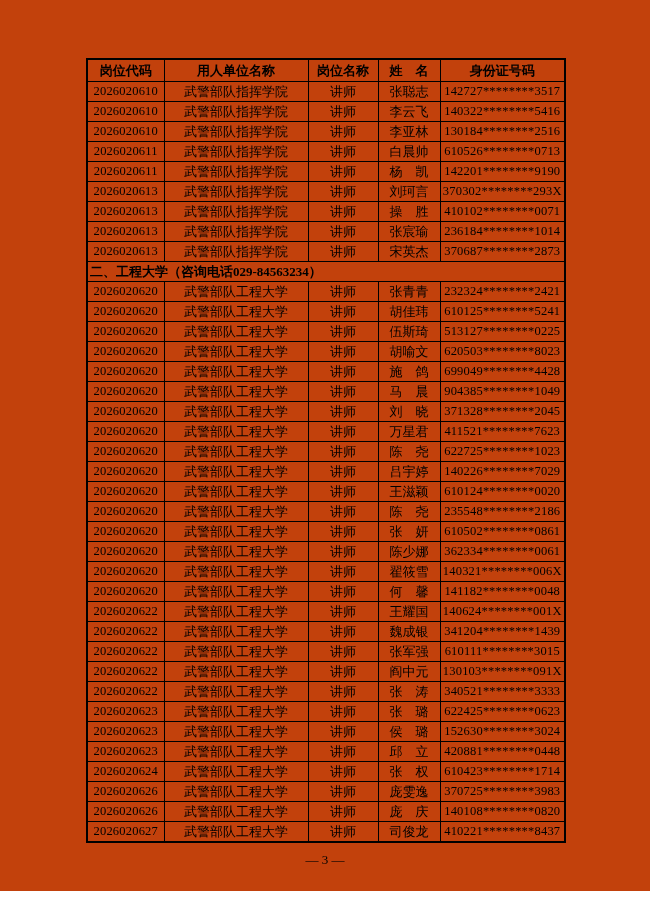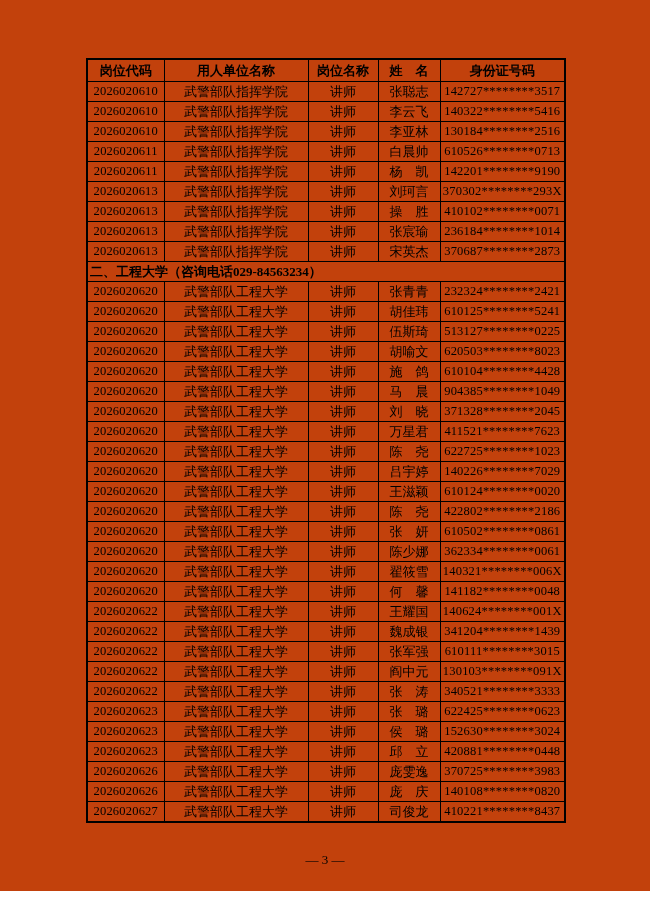--- a/index.html
+++ b/index.html
@@ -169,21 +169,21 @@
           <td class="c-unit">武警部队工程大学</td>
           <td class="c-position">讲师</td>
           <td class="c-name">胡喻文</td>
           <td class="c-id">620503********8023</td>
         </tr>
         <tr>
           <td class="c-code">2026020620</td>
           <td class="c-unit">武警部队工程大学</td>
           <td class="c-position">讲师</td>
           <td class="c-name">施　鸽</td>
-          <td class="c-id">610104********4428</td>
+          <td class="c-id">699049********4428</td>
         </tr>
         <tr>
           <td class="c-code">2026020620</td>
           <td class="c-unit">武警部队工程大学</td>
           <td class="c-position">讲师</td>
           <td class="c-name">马　晨</td>
           <td class="c-id">904385********1049</td>
         </tr>
         <tr>
           <td class="c-code">2026020620</td>
@@ -218,21 +218,21 @@
           <td class="c-unit">武警部队工程大学</td>
           <td class="c-position">讲师</td>
           <td class="c-name">王滋颖</td>
           <td class="c-id">610124********0020</td>
         </tr>
         <tr>
           <td class="c-code">2026020620</td>
           <td class="c-unit">武警部队工程大学</td>
           <td class="c-position">讲师</td>
           <td class="c-name">陈　尧</td>
-          <td class="c-id">422802********2186</td>
+          <td class="c-id">235548********2186</td>
         </tr>
         <tr>
           <td class="c-code">2026020620</td>
           <td class="c-unit">武警部队工程大学</td>
           <td class="c-position">讲师</td>
           <td class="c-name">张　妍</td>
           <td class="c-id">610502********0861</td>
         </tr>
         <tr>
           <td class="c-code">2026020620</td>
@@ -305,20 +305,27 @@
           <td class="c-id">152630********3024</td>
         </tr>
         <tr>
           <td class="c-code">2026020623</td>
           <td class="c-unit">武警部队工程大学</td>
           <td class="c-position">讲师</td>
           <td class="c-name">邱　立</td>
           <td class="c-id">420881********0448</td>
         </tr>
         <tr>
+          <td class="c-code">2026020624</td>
+          <td class="c-unit">武警部队工程大学</td>
+          <td class="c-position">讲师</td>
+          <td class="c-name">张　权</td>
+          <td class="c-id">610423********1714</td>
+        </tr>
+        <tr>
           <td class="c-code">2026020626</td>
           <td class="c-unit">武警部队工程大学</td>
           <td class="c-position">讲师</td>
           <td class="c-name">庞雯逸</td>
           <td class="c-id">370725********3983</td>
         </tr>
         <tr>
           <td class="c-code">2026020626</td>
           <td class="c-unit">武警部队工程大学</td>
           <td class="c-position">讲师</td>

